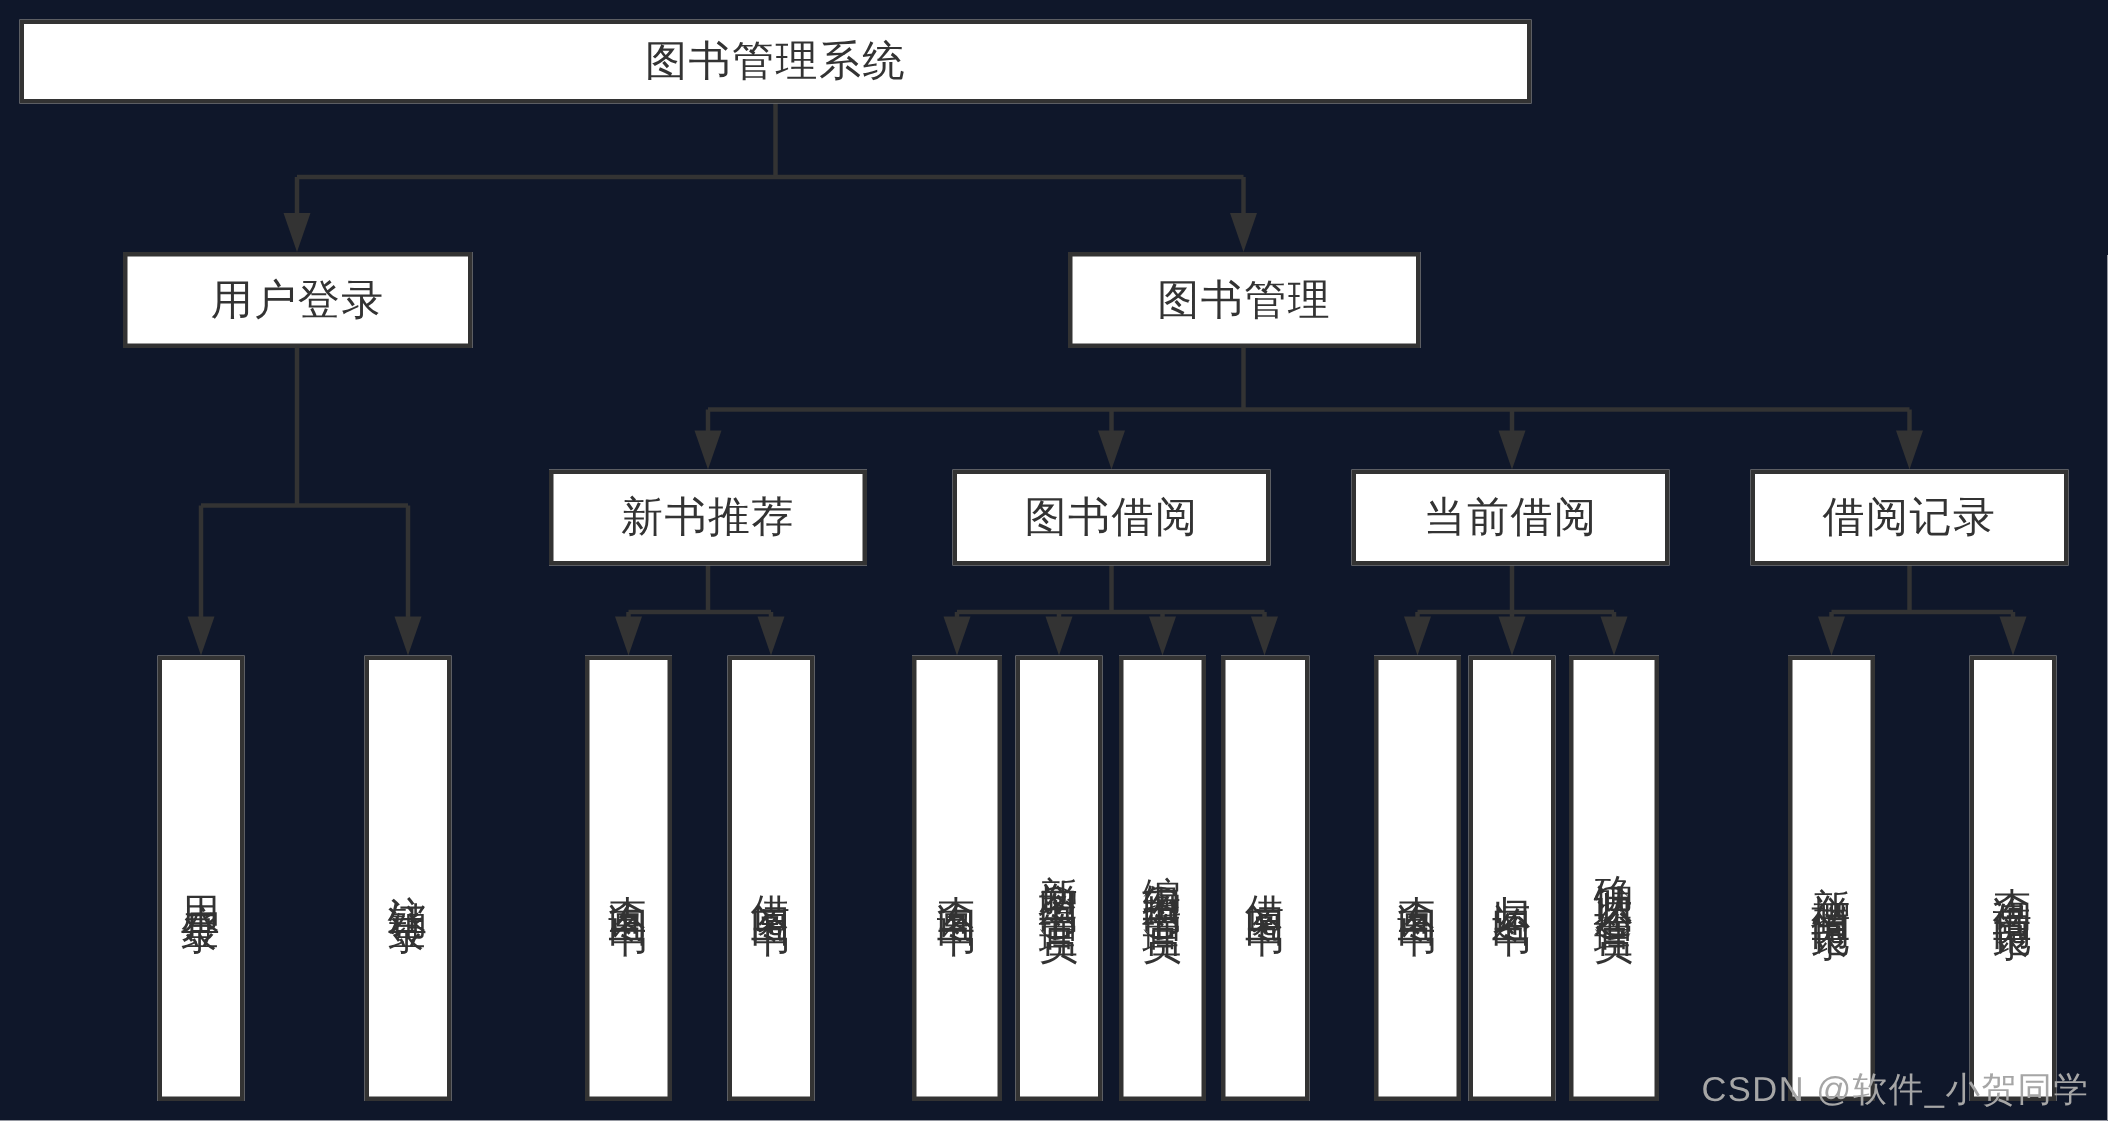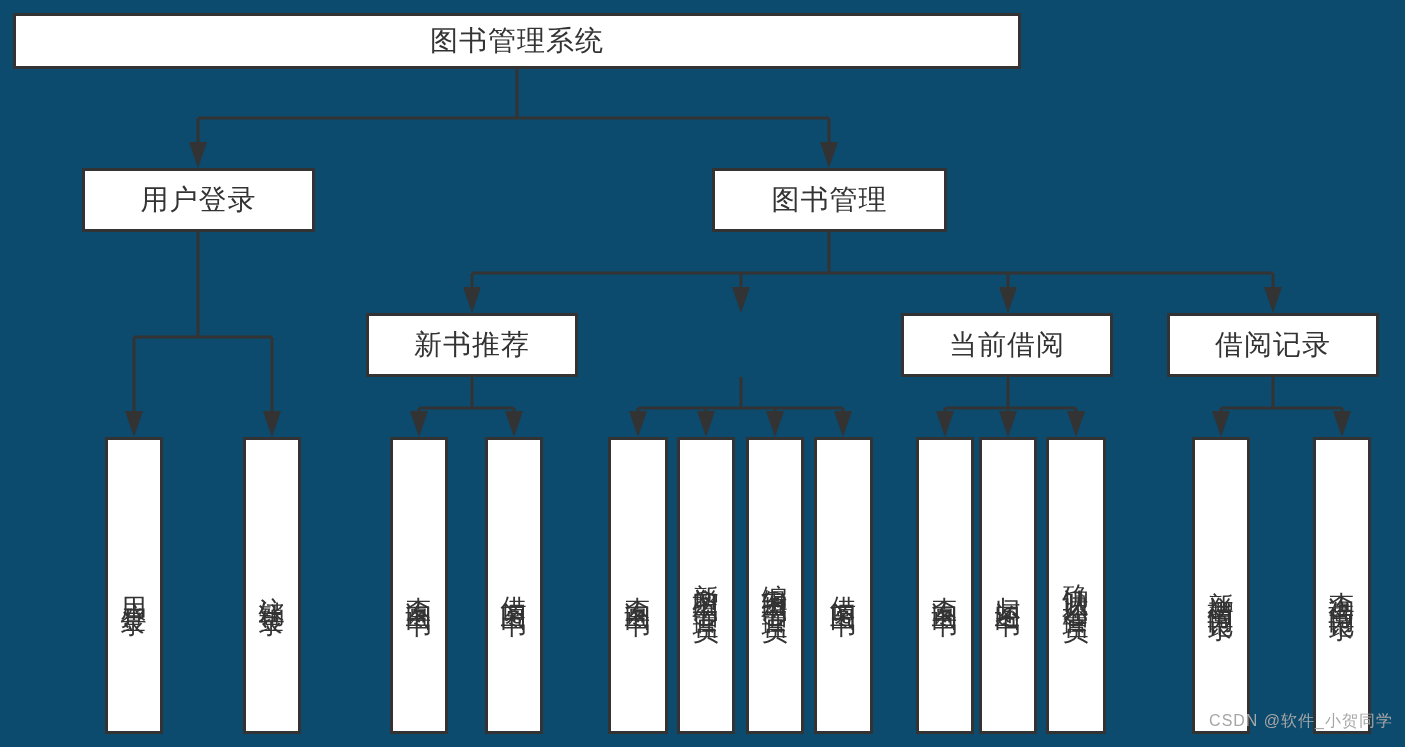--- a/index.html
+++ b/index.html
@@ -1,20 +1,20 @@
 <!DOCTYPE html>
 <html><head>
 <meta charset="utf-8">
 <style>
   html, body { margin: 0; padding: 0; background: #ffffff; }
   .canvas {
     position: relative;
     width: 1405px;
     height: 747px;
-    background: #0c4a6e;
+    background: #0f172a;
     font-family: "Liberation Sans", "DejaVu Sans", sans-serif;
     color: #333333;
     overflow: hidden;
   }
   .wires { position: absolute; left: 0; top: 0; }
   .node {
     position: absolute;
     box-sizing: border-box;
     border: 3px solid #333333;
     background: #ffffff;
@@ -31,21 +31,21 @@
     text-orientation: mixed;
     line-height: 1;
     letter-spacing: 5px;
     white-space: normal;
     max-height: 284px;
   }
   .watermark {
     position: absolute;
     top: 711px;
     right: 12px;
-    font-size: 16px;
+    font-size: 23px;
     color: #a6a6a6;
     letter-spacing: 1px;
     z-index: 5;
   }
 </style>
 </head>
 <body>
 
 <div class="canvas">
 
@@ -96,20 +96,23 @@
   <div class="node" style="left:82px; top:168px; width:233px; height:64px;">
     <span class="lbl">用户登录</span>
   </div>
   <div class="node" style="left:366px; top:313px; width:212px; height:64px;">
     <span class="lbl">新书推荐</span>
   </div>
 
   <div class="node" style="left:712px; top:168px; width:235px; height:64px;">
     <span class="lbl">图书管理</span>
   </div>
+  <div class="node" style="left:635px; top:313px; width:212px; height:64px;">
+    <span class="lbl">图书借阅</span>
+  </div>
   <div class="node" style="left:901px; top:313px; width:212px; height:64px;">
     <span class="lbl">当前借阅</span>
   </div>
   <div class="node" style="left:1167px; top:313px; width:212px; height:64px;text-align:center;">
     <span class="lbl">借阅记录</span>
   </div>
 
   <div class="node leaf" style="left:105px; top:437px; width:58px; height:297px;">
     <span class="lbl">用户登录</span>
   </div>

